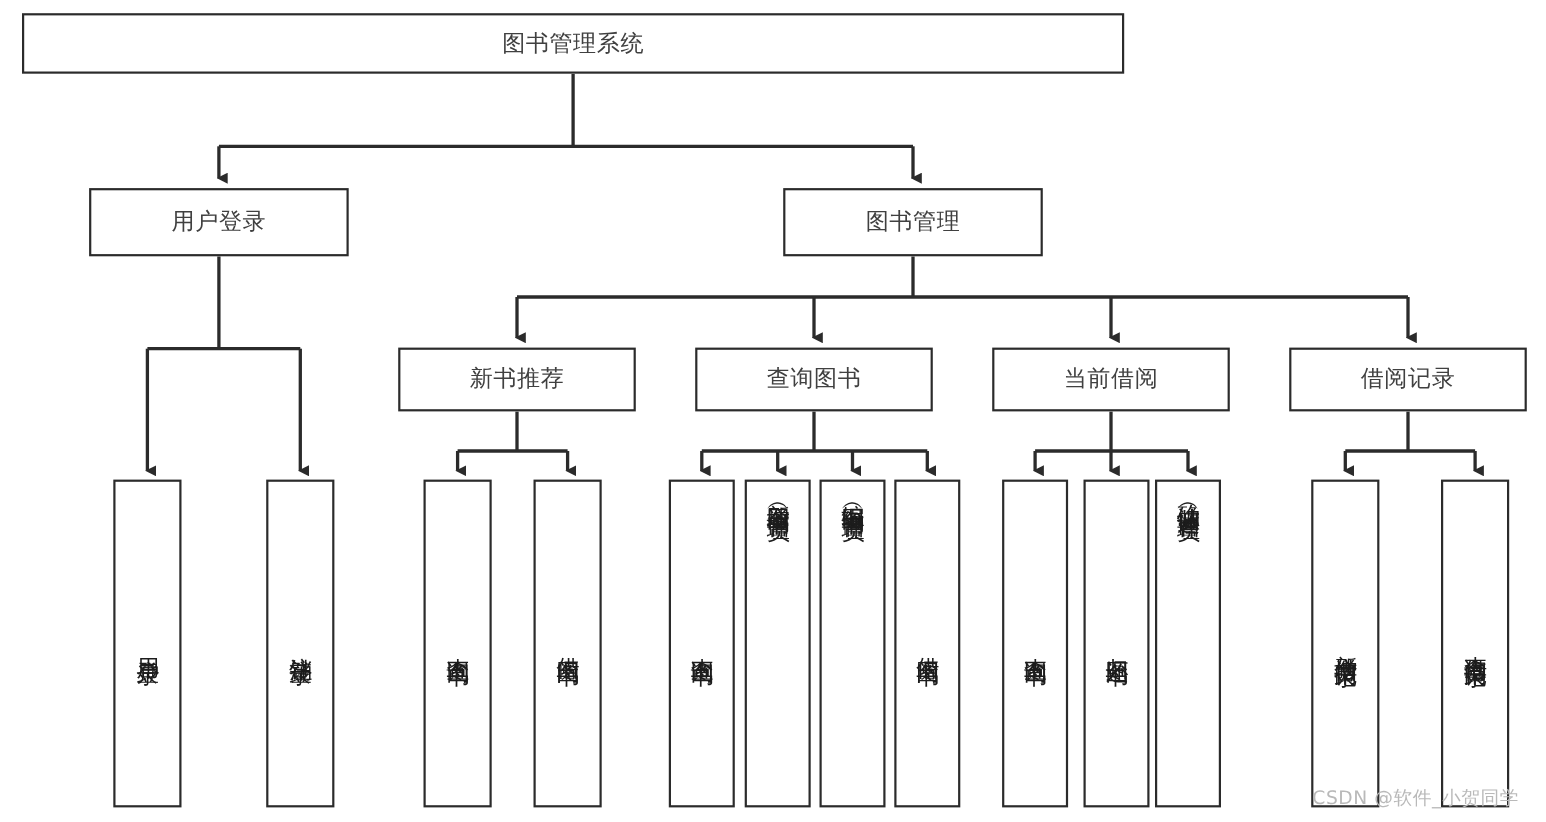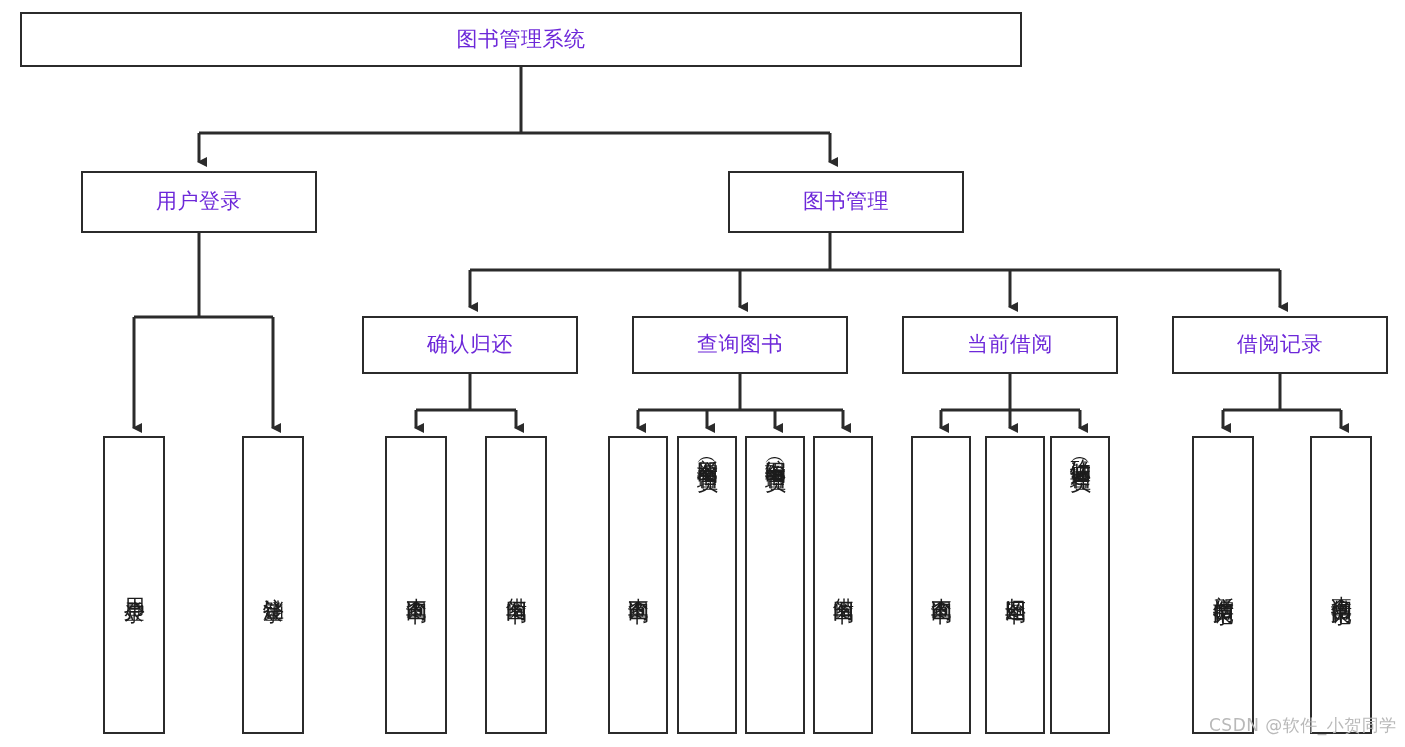--- a/index.html
+++ b/index.html
@@ -30,21 +30,21 @@
     position: absolute;
     box-sizing: border-box;
     border: 2px solid #2b2b2b;
     background: #ffffff;
     display: flex;
     align-items: center;
     justify-content: center;
   }
   .node-label-h {
     font-size: 21px;
-    color: #6d28d9;
+    color: #404040;
     line-height: 1.1;
     white-space: nowrap;
     letter-spacing: 0.5px;
   }
   .node-label-v {
     font-size: 21px;
     color: #1c1c1c;
     writing-mode: vertical-rl;
     text-orientation: upright;
     letter-spacing: 2px;
@@ -134,26 +134,26 @@
     </g>
   </svg>
 
   <div class="node-box" style="left:20px; top:12px; width:1002px; height:55px;">
     <span class="node-label-h">图书管理系统</span>
   </div>
 
   <div class="node-box" style="left:81px; top:171px; width:236px; height:62px;">
     <span class="node-label-h">用户登录</span>
   </div>
-  <div class="node-box" style="left:728px; top:171px; width:236px; height:62px;">
+  <div class="node-box" style="left:712px; top:171px; width:236px; height:62px;">
     <span class="node-label-h">图书管理</span>
   </div>
 
   <div class="node-box" style="left:362px; top:316px; width:216px; height:58px;">
-    <span class="node-label-h">确认归还</span>
+    <span class="node-label-h">新书推荐</span>
   </div>
   <div class="node-box" style="left:632px; top:316px; width:216px; height:58px;">
     <span class="node-label-h">查询图书</span>
   </div>
   <div class="node-box" style="left:1172px; top:316px; width:216px; height:58px;">
     <span class="node-label-h">借阅记录</span>
   </div>
   <div class="node-box" style="left:902px; top:316px; width:216px; height:58px;">
     <span class="node-label-h">当前借阅</span>
   </div>
@@ -195,15 +195,15 @@
     <span class="node-label-v">确认归还（管理员）</span>
   </div>
 
   <div class="node-box leaf-box" style="left:1192px; top:436px; width:62px; height:298px;">
     <span class="node-label-v">新增借阅记录</span>
   </div>
   <div class="node-box leaf-box" style="left:1310px; top:436px; width:62px; height:298px;">
     <span class="node-label-v">查询借阅记录</span>
   </div>
 
-  <div class="watermark" style="left:1193px; top:714px;margin-left:16px;">CSDN @软件_小贺同学</div>
+  <div class="watermark" style="left:1193px; top:714px;">CSDN @软件_小贺同学</div>
 
 </div>
 
 </body></html>

